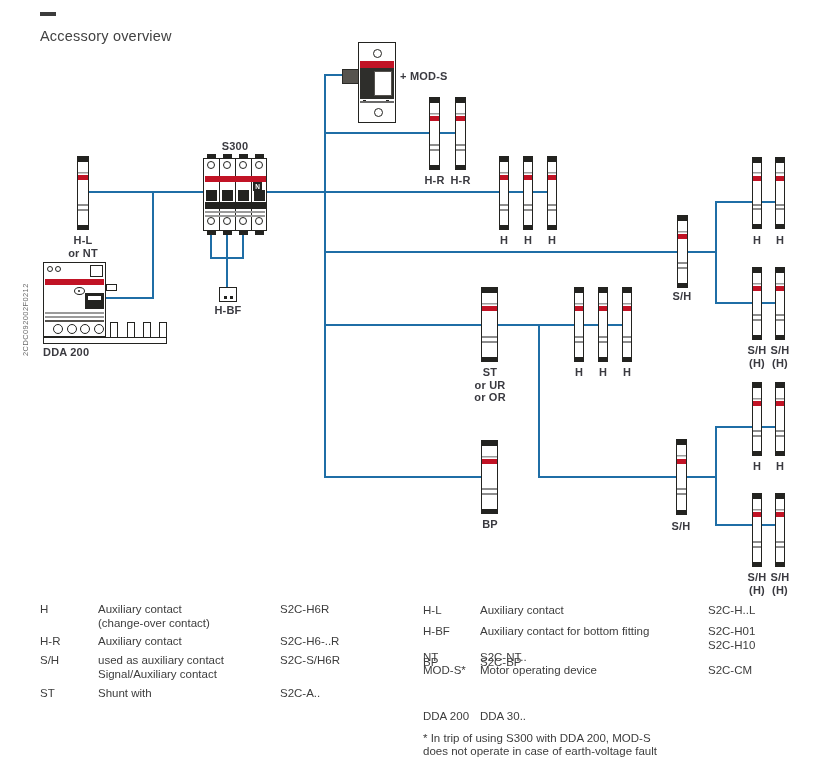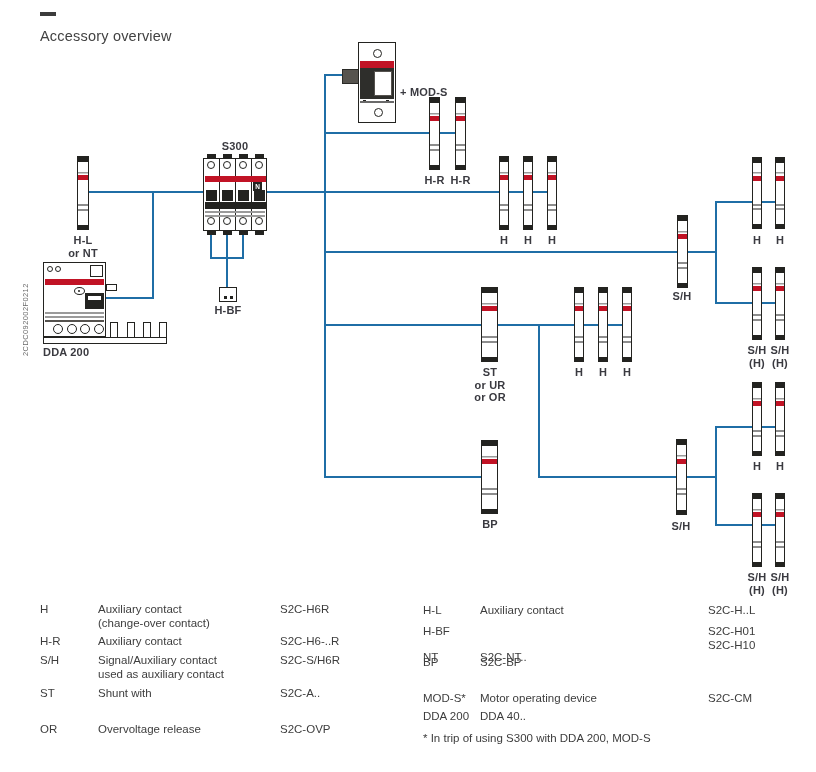--- a/index.html
+++ b/index.html
@@ -179,21 +179,21 @@
   <div class="mods">
     <div class="crc" style="left:14px;top:6px;width:9px;height:9px"></div>
     <div class="mred"></div>
     <div class="mdark"></div>
     <div class="mwin"></div>
     <div class="mdot" style="left:4px"></div>
     <div class="mdot" style="right:6px"></div>
     <div class="mdiv"></div>
     <div class="crc" style="left:15px;top:65px;width:9px;height:9px"></div>
   </div>
-  <div class="lbl left" style="left:400px;top:86px;width:70px">+ MOD-S</div>
+  <div class="lbl left" style="left:400px;top:70px;width:70px">+ MOD-S</div>
 
   <div class="dev" style="left:429px;top:97px;width:11px;height:73px"></div>
   <div class="dev" style="left:455px;top:97px;width:11px;height:73px"></div>
   <div class="lbl" style="left:417px;top:174px;width:35px">H-R</div>
   <div class="lbl" style="left:443px;top:174px;width:35px">H-R</div>
 
   <div class="dev" style="left:499px;top:156px;width:10px;height:74px"></div>
   <div class="dev" style="left:523px;top:156px;width:10px;height:74px"></div>
   <div class="dev" style="left:547px;top:156px;width:10px;height:74px"></div>
   <div class="lbl" style="left:494px;top:234px;width:20px">H</div>
@@ -273,100 +273,91 @@
         <div></div>
       </div>
     <div class="p">
         <div>S2C-H6-..R</div>
         <div></div>
       </div>
   </div>
   <div class="legrow" style="left:40px;top:653px;width:360px">
     <div class="t">S/H</div>
     <div class="d">
+        <div>used as auxiliary contact</div>
         <div>Signal/Auxiliary contact</div>
-        <div>used as auxiliary contact</div>
       </div>
     <div class="p">
         <div>S2C-S/H6R</div>
         <div></div>
       </div>
   </div>
   <div class="legrow" style="left:40px;top:686px;width:360px">
     <div class="t">ST</div>
     <div class="d">
         <div>Shunt with</div>
         <div></div>
       </div>
     <div class="p">
         <div>S2C-A..</div>
         <div></div>
       </div>
   </div>
-  <div class="legrow" style="left:40px;top:722px;width:360px">
-    <div class="t">OR</div>
-    <div class="d">
-        <div>Overvoltage release</div>
-        <div></div>
-      </div>
-    <div class="p">
-        <div>S2C-OVP</div>
-        <div></div>
-      </div>
-  </div>
 
   <div class="legrow r" style="left:423px;top:603px;width:380px">
     <div class="t">H-L</div>
     <div class="d">
         <div>Auxiliary contact</div>
         <div></div>
       </div>
     <div class="p">
         <div>S2C-H..L</div>
         <div></div>
       </div>
   </div>
   <div class="legrow r" style="left:423px;top:624px;width:380px">
     <div class="t">H-BF</div>
     <div class="d">
+        <div>Auxiliary contact for bottom fitting</div>
       </div>
     <div class="p">
         <div>S2C-H01</div>
         <div>S2C-H10</div>
       </div>
   </div>
   <div class="legrow r" style="left:423px;top:655px;width:380px">
     <div class="t">BP</div>
     <div class="p">
         <div>S2C-BP</div>
         <div></div>
       </div>
   </div>
   <div class="legrow r" style="left:423px;top:650px;width:380px">
     <div class="t">NT</div>
     <div class="p">
         <div>S2C-NT..</div>
         <div></div>
       </div>
   </div>
-  <div class="legrow r" style="left:423px;top:691px;width:380px">
+  <div class="legrow r" style="left:423px;top:663px;width:380px">
     <div class="t">MOD-S*</div>
     <div class="d">
         <div>Motor operating device</div>
         <div></div>
       </div>
     <div class="p">
         <div>S2C-CM</div>
         <div></div>
       </div>
   </div>
   <div class="legrow r" style="left:423px;top:709px;width:380px">
     <div class="t">DDA 200</div>
     <div class="p">
-        <div>DDA 40..</div>
+        <div>DDA 30..</div>
         <div></div>
       </div>
   </div>
   <div class="foot" style="left:423px;top:732px;width:360px">
     <div>* In trip of using S300 with DDA 200, MOD-S</div>
+    <div>does not operate in case of earth-voltage fault</div>
   </div>
 
 </div>
 
 </body></html>

